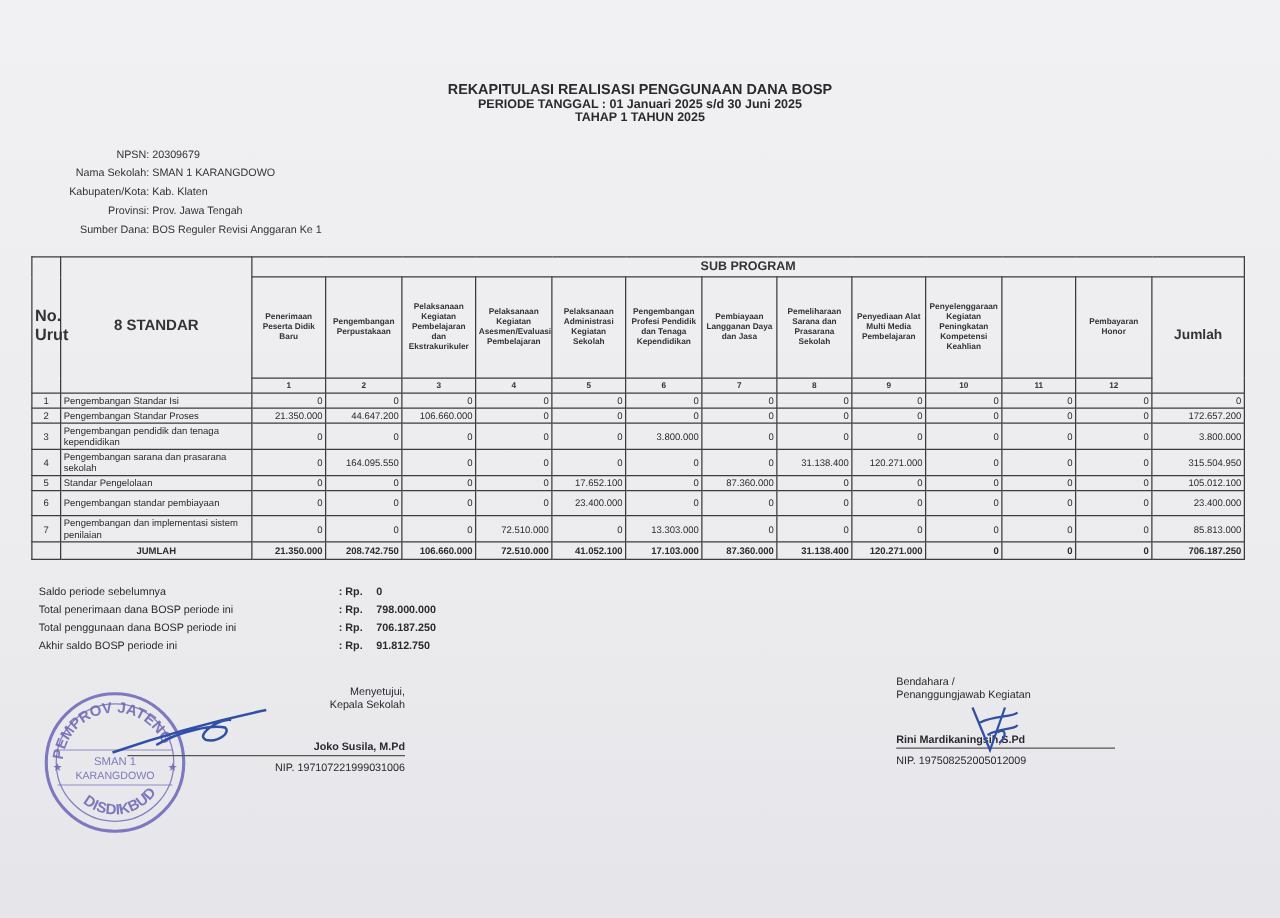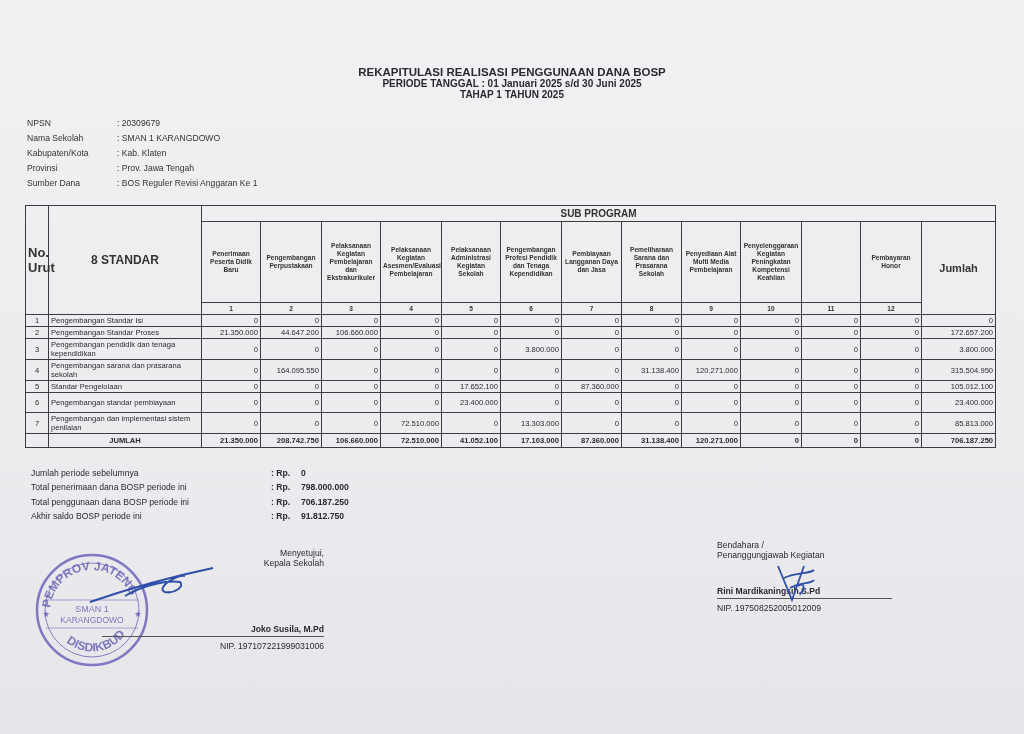--- a/index.html
+++ b/index.html
@@ -7,21 +7,21 @@
   body { font-family: "Liberation Sans", sans-serif; color: #2a2a2e; position: relative; }
   .page { position: absolute; left: 0; top: 0; width: 1024px; height: 734px;
           background: linear-gradient(180deg, #f1f1f4 0%, #ececef 60%, #e6e6ea 100%); }
   .title-block { position: absolute; top: 67px; left: 0; width: 1024px; text-align: center; }
   .title-block div { font-weight: bold; line-height: 11px; }
   .t1 { font-size: 11.5px; }
   .t2, .t3 { font-size: 10px; }
 
   .info { position: absolute; top: 115px; left: 27px; font-size: 8.6px; color: #333; }
   .info-row { display: flex; height: 15.2px; align-items: center; }
-  .info-label { width: 90px; }
+  .info-label { width: 90px; text-align: right; }
   .info-val { }
 
   table.rekap { position: absolute; left: 25px; top: 205px; width: 970px;
                 border-collapse: collapse; font-size: 7.6px; table-layout: fixed; }
   table.rekap td, table.rekap th { border: 1px solid #3b3b40; padding: 1px 2px; }
   th { font-weight: bold; color: #333; }
   .h-no { font-size: 13px; }
   .h-std { font-size: 12px; }
   .h-sub { font-size: 10px; height: 16px; }
   .h-col { font-size: 6.6px; line-height: 8px; height: 81px; vertical-align: middle; text-align: center; }
@@ -36,21 +36,21 @@
   td.total-label { text-align: center; }
 
   .summary { position: absolute; top: 466px; left: 31px; font-size: 8.6px; }
   .sum-row { display: flex; height: 14.3px; align-items: center; }
   .sum-label { width: 240px; }
   .sum-colon { font-weight: bold; width: 30px; }
   .sum-val { font-weight: bold; }
 
   .sign-left { position: absolute; top: 548px; left: 102px; font-size: 8.6px; text-align: right; }
   .sign-right { position: absolute; top: 540px; left: 717px; font-size: 8.6px; }
-  .sign-name { font-weight: bold; margin-top: 56px; }
+  .sign-name { font-weight: bold; margin-top: 24px; }
   .sign-line { border-top: 1px solid #555; margin-top: 2px; width: 222px; }
   .sign-line.r { width: 175px; }
   .nip { margin-top: 4px; }
   .stamp { position: absolute; left: 32px; top: 550px; width: 120px; height: 120px; }
   .sig { position: absolute; }
 </style>
 </head>
 <body>
 
 <div class="page">
@@ -273,21 +273,21 @@
           <td class="num">0</td>
           <td class="num">0</td>
           <td class="num">0</td>
           <td class="num">706.187.250</td>
         </tr>
       </tbody>
   </table>
 
   <div class="summary" id="summary">
       <div class="sum-row">
-        <span class="sum-label">Jumlah periode sebelumnya</span>
+        <span class="sum-label">Saldo periode sebelumnya</span>
         <span class="sum-colon">: Rp.</span>
         <span class="sum-val">0</span>
       </div>
       <div class="sum-row">
         <span class="sum-label">Total penerimaan dana BOSP periode ini</span>
         <span class="sum-colon">: Rp.</span>
         <span class="sum-val">798.000.000</span>
       </div>
       <div class="sum-row">
         <span class="sum-label">Total penggunaan dana BOSP periode ini</span>

